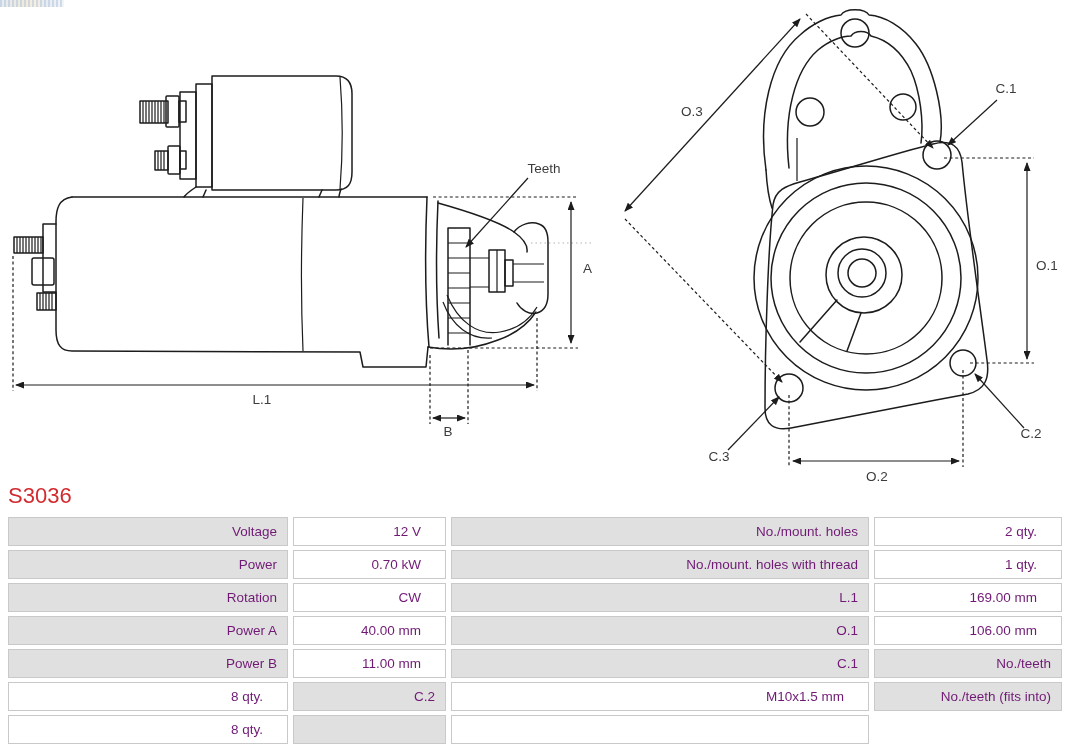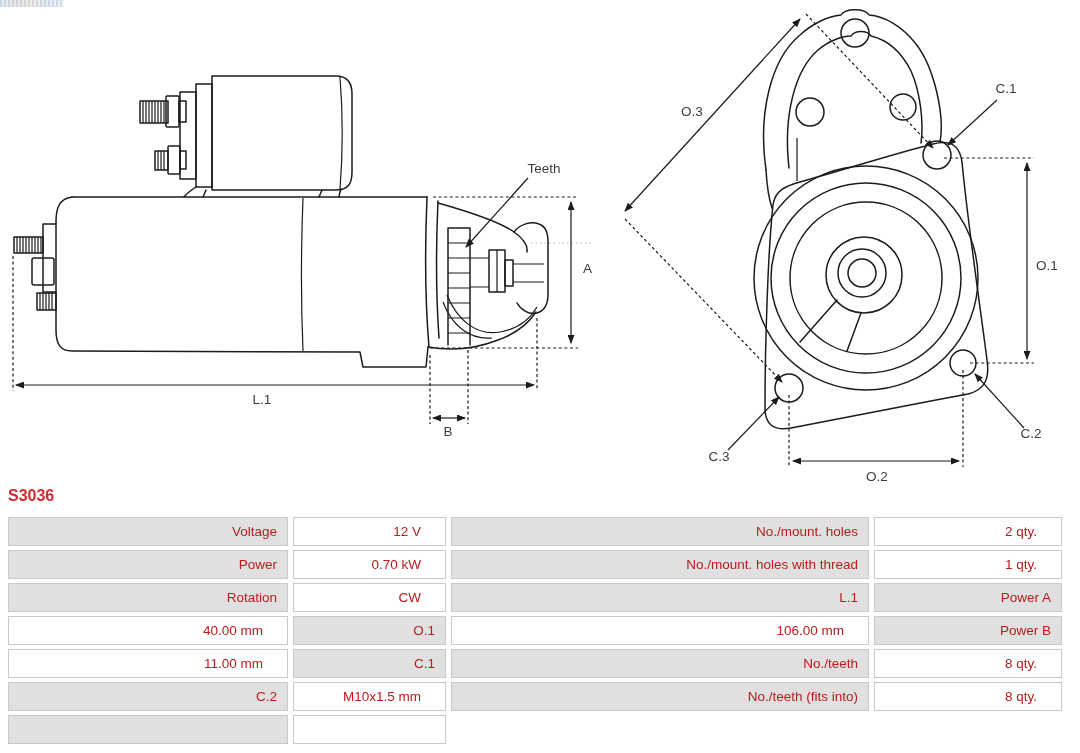--- a/index.html
+++ b/index.html
@@ -15,31 +15,31 @@
   }
   svg text { font-family:"Liberation Sans", sans-serif; }
   .lbl { font-size:13.5px; fill:#3c3c3c; }
   .outline { fill:none; stroke:#1c1c1c; stroke-width:1.5; stroke-linejoin:round; stroke-linecap:round; }
   .thin    { fill:none; stroke:#1c1c1c; stroke-width:1.2; }
   .dim     { fill:none; stroke:#1c1c1c; stroke-width:1.2; }
   .ext     { fill:none; stroke:#1c1c1c; stroke-width:1.2; stroke-dasharray:3 2.6; }
   .ref     { fill:none; stroke:#b3b3b3; stroke-width:1; stroke-dasharray:1.5 3; }
   #part-number {
     position:absolute; left:8px; top:486px;
-    font-size:16px; line-height:20px; font-weight:700; color:#d22b2f;
+    font-size:22px; line-height:20px; font-weight:400; color:#d22b2f;
   }
   #spec-table {
     position:absolute; left:8px; top:517px; width:1054px;
     display:grid; grid-template-columns:280px 153px 418px 188px;
     column-gap:5px; row-gap:4px;
   }
   .cell {
     height:29px; box-sizing:border-box; border:1px solid #c9c9c9;
     display:flex; align-items:center; justify-content:flex-end;
-    font-size:13.5px; color:#b91c1c; white-space:nowrap;
+    font-size:13.5px; color:#701a75; white-space:nowrap;
   }
   .cell.label { background:#e0e0e0; padding-right:10px; }
   .cell.value { background:#ffffff; padding-right:24px; }
 </style>
 </head>
 <body>
 
 <div id="page">
 
   <div id="corner-artifact"></div>
@@ -217,20 +217,21 @@
     <div class="cell value">2 qty.</div>
 
     <div class="cell label">Power</div>
     <div class="cell value">0.70 kW</div>
     <div class="cell label">No./mount. holes with thread</div>
     <div class="cell value">1 qty.</div>
 
     <div class="cell label">Rotation</div>
     <div class="cell value">CW</div>
     <div class="cell label">L.1</div>
+    <div class="cell value">169.00 mm</div>
 
     <div class="cell label">Power A</div>
     <div class="cell value">40.00 mm</div>
     <div class="cell label">O.1</div>
     <div class="cell value">106.00 mm</div>
 
     <div class="cell label">Power B</div>
     <div class="cell value">11.00 mm</div>
     <div class="cell label">C.1</div>
 

